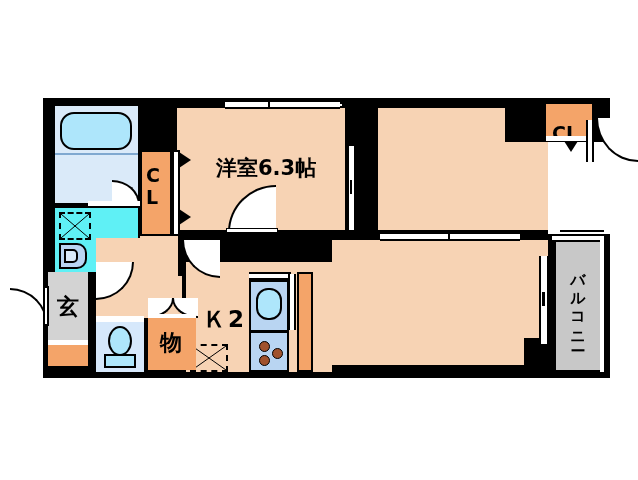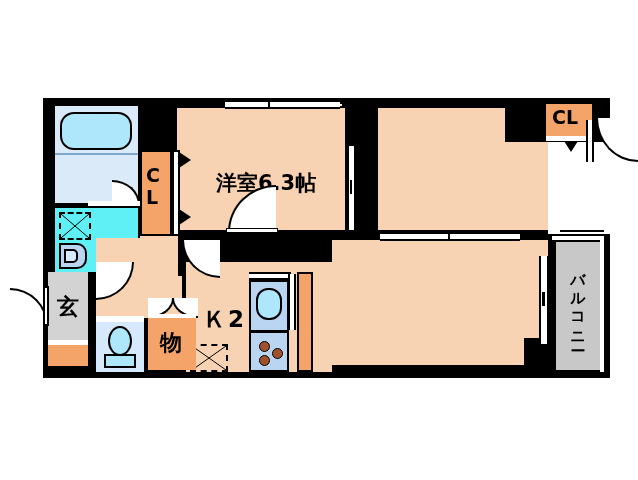--- a/index.html
+++ b/index.html
@@ -16,21 +16,21 @@
   .washcyan{background:#5ff0f5;}
   .closet{background:#f4a469;}
   .genkan{background:#d3d3d3;}
   .balcony{background:#c8c8c8;}
   .toilet{background:#d6e8fb;}
   .sinkbox{background:#b9d5f2;}
   .white{background:#ffffff;}
   
   .lbl{position:absolute;color:#000;font-weight:bold;white-space:nowrap;
        letter-spacing:0px;line-height:1;}
-  .lbl-room{font-size:21px;margin-top:15px;}
+  .lbl-room{font-size:21px;}
   .lbl-k2{font-size:23px;letter-spacing:2px;}
   .lbl-cl{font-size:19px;line-height:1.05;text-align:center;}
   .lbl-kanji{font-size:22px;}
   .lbl-bal{font-size:15px;writing-mode:vertical-rl;text-orientation:upright;
            letter-spacing:3px;}
   
   .arc{position:absolute;background:#ffffff;border:2px solid #000;}
   .arc-tr{border-radius:0 100% 0 0;}
   .arc-tl{border-radius:100% 0 0 0;}
   .arc-br{border-radius:0 0 100% 0;}
@@ -74,21 +74,21 @@
   </div>
   <div class="abs wall" style="left:226px;top:228px;width:50px;height:4px;background:#fff;"></div>
 
   <div class="abs room" style="left:378px;top:108px;width:127px;height:122px;"></div>
   <div class="abs room" style="left:378px;top:142px;width:170px;height:88px;"></div>
 
   <div class="abs slide-v" style="left:347px;top:146px;width:9px;height:84px;"></div>
   <div class="abs" style="left:350px;top:180px;width:2px;height:14px;background:#000;"></div>
 
   <div class="abs closet" style="left:546px;top:104px;width:46px;height:32px;"></div>
-  <span class="lbl lbl-cl" style="left:552px;top:108px;">CL</span>
+  <span class="lbl lbl-cl" style="left:552px;top:124px;">CL</span>
   <div class="abs white" style="left:546px;top:136px;width:46px;height:5px;"></div>
   <div class="abs" style="left:564px;top:141px;">
     <div class="triangle-d"></div>
   </div>
 
   <div class="abs" style="left:596px;top:118px;width:40px;height:42px;">
     <div class="arc arc-bl" style="left:0;top:0;width:40px;height:42px;
          border-top:none;border-right:none;"></div>
   </div>
   <div class="abs slide-v" style="left:586px;top:120px;width:8px;height:42px;"></div>

